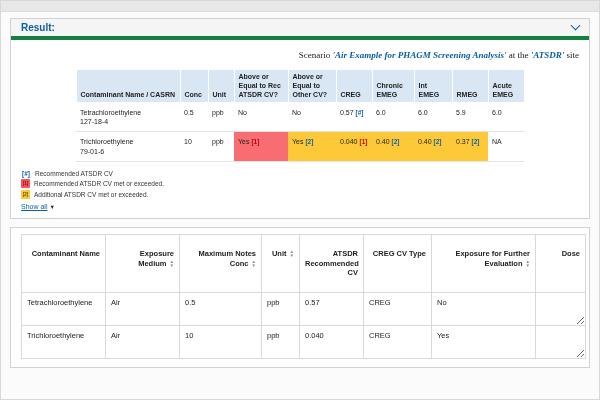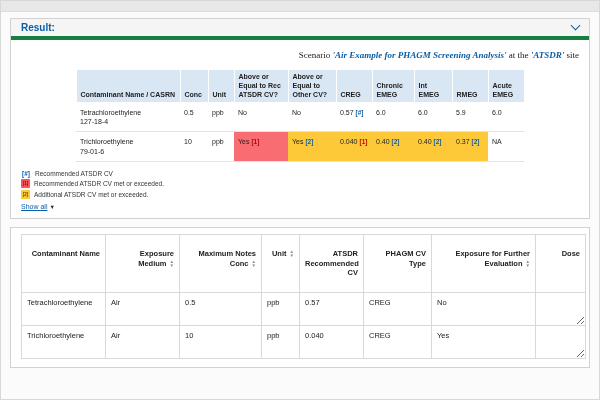--- a/index.html
+++ b/index.html
@@ -220,21 +220,21 @@
               </span></th>
           <th><span>Maximum Notes Conc</span><span class="sort">
                 <span>▲</span>
                 <span>▼</span>
               </span></th>
           <th><span>Unit</span><span class="sort">
                 <span>▲</span>
                 <span>▼</span>
               </span></th>
           <th><span>ATSDR Recommended CV</span></th>
-          <th><span>PHAGM CV Type</span></th>
+          <th><span>CREG CV Type</span></th>
           <th><span>Exposure for Further Evaluation</span><span class="sort">
                 <span>▲</span>
                 <span>▼</span>
               </span></th>
           <th><span>Dose</span></th>
         </tr>
       </thead>
       <tbody>
         <tr>
           <td>Tetrachloroethylene</td>

